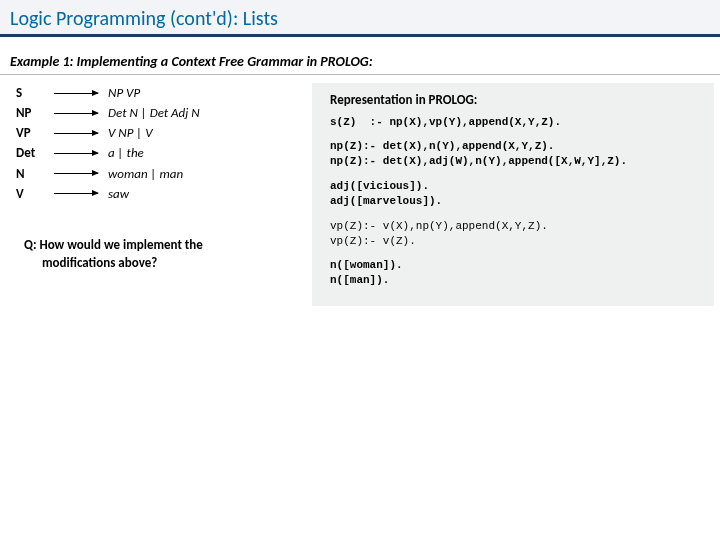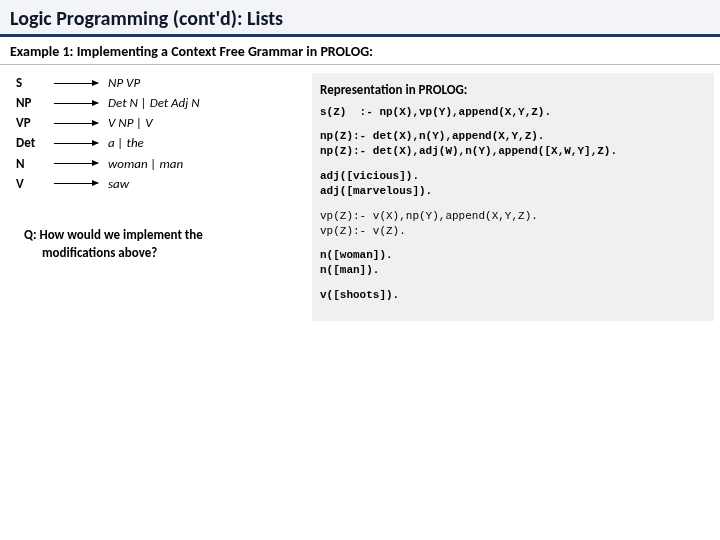--- a/index.html
+++ b/index.html
@@ -13,43 +13,44 @@
     color: #000;
   }
   .title-bar {
     padding: 6px 10px 4px 10px;
     border-bottom: 3px solid #1f3864;
     background: #f2f4f8;
   }
   .title-bar h1 {
     margin: 0;
     font-size: 20px;
-    font-weight: bold;
-    color: #0f172a;
+    font-weight: normal;
+    color: #0369a1;
   }
   .example-heading {
-    padding: 6px 10px 4px 10px;
+    padding: 16px 10px 4px 10px;
     font-size: 14px;
     font-weight: bold;
     border-bottom: 1px solid #bbb;
+    font-style: italic;
   }
   .content {
     display: flex;
     flex-direction: row;
     padding: 8px 6px 0 6px;
     gap: 6px;
   }
   .left-col {
     flex: 0 0 300px;
     padding-left: 10px;
   }
   .right-col {
     flex: 1;
     background: #eff1f0;
-    padding: 8px 8px;
+    padding: 8px 18px;
     font-family: "Courier New", monospace;
     font-size: 11px;
     line-height: 1.35;
   }
   .grammar-table {
     font-size: 13px;
     line-height: 1.55;
   }
   .grammar-row {
     display: flex;
@@ -161,16 +162,15 @@
     <div class="code-block bold"><span>adj([vicious]).</span>
 <span>adj([marvelous]).</span></div>
 
     <div class="code-block"><span>vp(Z):- v(X),np(Y),append(X,Y,Z).</span>
 <span>vp(Z):- v(Z).</span></div>
 
 
     <div class="code-block bold"><span>n([woman]).</span>
 <span>n([man]).</span></div>
 
-    <div class="code-block bold">v([shoots]).</div>
   </div>
 
 </div>
 
 </body></html>

